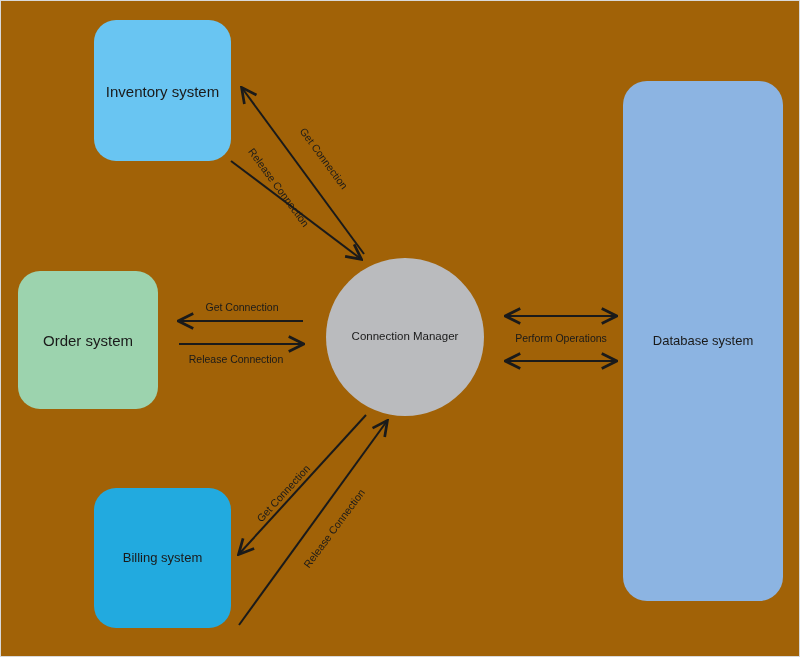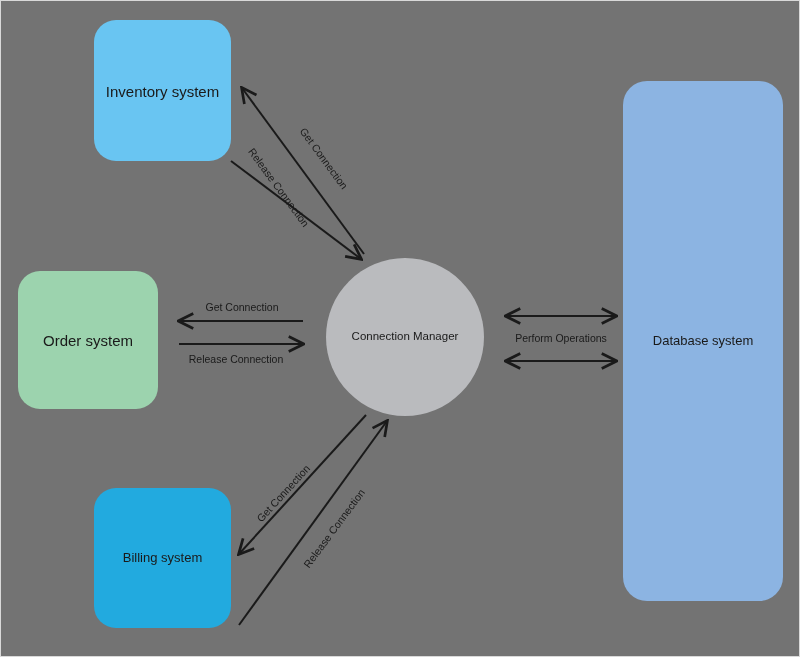--- a/index.html
+++ b/index.html
@@ -7,21 +7,21 @@
     padding: 0;
     background: #ffffff;
   }
   body {
     font-family: "Liberation Sans", sans-serif;
   }
   #canvas {
     position: relative;
     width: 800px;
     height: 657px;
-    background: #737373;
+    background: #a16207;
     border: 1px solid #d9d9d9;
     box-sizing: border-box;
     overflow: hidden;
   }
   #diagram {
     position: absolute;
     top: 0;
     left: 0;
     width: 800px;
     height: 657px;

